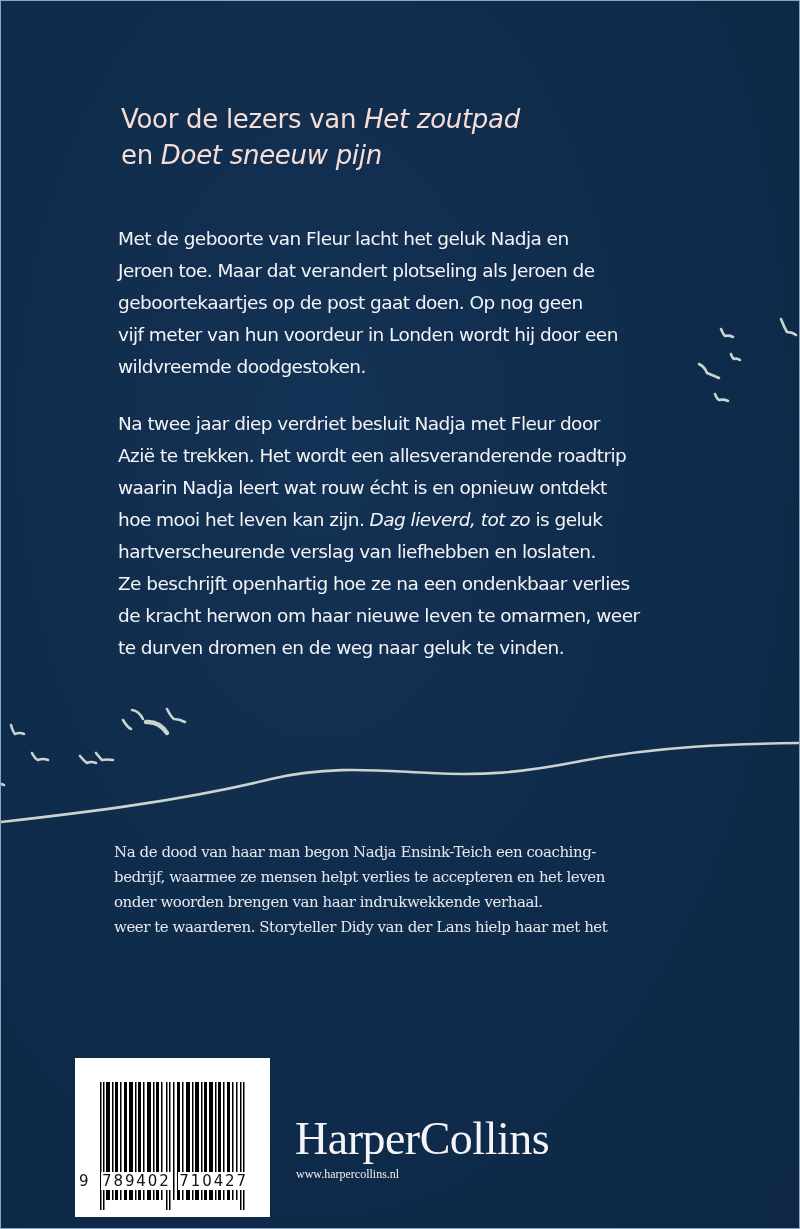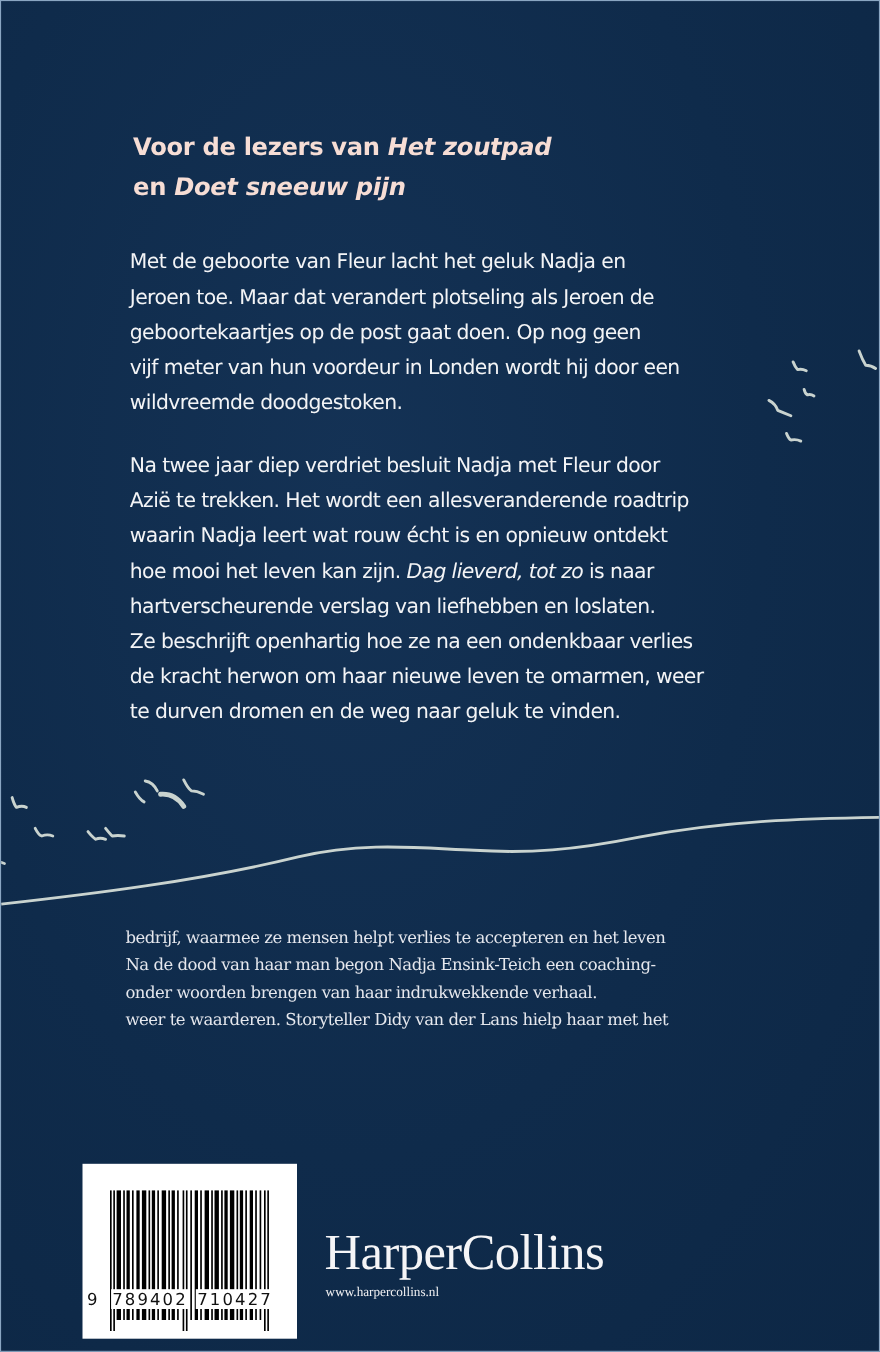--- a/index.html
+++ b/index.html
@@ -8,22 +8,22 @@
       background: #0f2b4b;
     }
     .cover {
       position: absolute; left: 0; top: 0; width: 798px; height: 1227px;
       border: 1px solid #8aa6c2;
       background: radial-gradient(ellipse at 40% 35%, #143255 0%, #0f2b4b 55%, #0d2745 100%);
       overflow: hidden;
     }
     .headline {
       position: absolute; left: 120px; top: 100px; width: 600px;
-      font-family: "DejaVu Sans", sans-serif; font-weight: bold;
-      font-size: 22px; line-height: 36px; color: #f6ddd5; letter-spacing: -0.3px; margin-top: 16px;
+      font-family: "DejaVu Sans", sans-serif; font-weight: normal;
+      font-size: 26px; line-height: 36px; color: #f6ddd5; letter-spacing: -0.3px;
     }
     .headline .it { font-style: italic; }
     .blurb {
       position: absolute; left: 117px; width: 690px;
       font-family: "DejaVu Sans", sans-serif; font-size: 18.5px; line-height: 32px;
       color: #f3f4f6; letter-spacing: -0.55px; margin: 0;
     }
     .blurb .line { display: block; white-space: nowrap; }
     .blurb .it { font-style: italic; }
     #p1 { top: 222px; }
@@ -76,21 +76,21 @@
     <span class="line">Jeroen toe. Maar dat verandert plotseling als Jeroen de</span>
     <span class="line">geboortekaartjes op de post gaat doen. Op nog geen</span>
     <span class="line">vijf meter van hun voordeur in Londen wordt hij door een</span>
     <span class="line">wildvreemde doodgestoken.</span>
   </p>
 
   <p class="blurb" id="p2">
     <span class="line">Na twee jaar diep verdriet besluit Nadja met Fleur door</span>
     <span class="line">Azië te trekken. Het wordt een allesveranderende roadtrip</span>
     <span class="line">waarin Nadja leert wat rouw écht is en opnieuw ontdekt</span>
-    <span class="line"><span>hoe mooi het leven kan zijn. </span><span class="it">Dag lieverd, tot zo</span><span> is naar</span></span>
+    <span class="line"><span>hoe mooi het leven kan zijn. </span><span class="it">Dag lieverd, tot zo</span><span> is geluk</span></span>
     <span class="line">hartverscheurende verslag van liefhebben en loslaten.</span>
     <span class="line">Ze beschrijft openhartig hoe ze na een ondenkbaar verlies</span>
     <span class="line">de kracht herwon om haar nieuwe leven te omarmen, weer</span>
     <span class="line">te durven dromen en de weg naar geluk te vinden.</span>
   </p>
 
   <svg class="decor" viewBox="0 0 800 1229">
     <g fill="none" stroke="#c9d3cf" stroke-width="2.6" stroke-linecap="round" stroke-linejoin="round">
 
       <path d="M10 724 Q12 731 14 733 Q19 731 23 733"></path>
@@ -106,22 +106,22 @@
       <path d="M720 328 Q722 333 724 335 Q728 334 732 336"></path>
       <path d="M780 318 Q783 326 786 331 Q791 331 795 334"></path>
       <path d="M730 353 Q731 357 733 358 Q736 357 739 359"></path>
       <path d="M698 363 Q704 366 706 372 Q711 374 718 377"></path>
       <path d="M714 393 Q716 398 718 399 Q723 398 727 400"></path>
     </g>
     <path d="M0 821 C 80 812, 180 800, 270 778 C 330 764, 380 770, 430 772 C 480 775, 520 772, 580 760 C 660 745, 730 743, 800 742" fill="none" stroke="#c9d3cf" stroke-width="2.6"></path>
   </svg>
 
   <p class="bio">
+    <span class="line">Na de dood van haar man begon Nadja Ensink-Teich een coaching-</span>
     <span class="line">bedrijf, waarmee ze mensen helpt verlies te accepteren en het leven</span>
-    <span class="line">Na de dood van haar man begon Nadja Ensink-Teich een coaching-</span>
     <span class="line">onder woorden brengen van haar indrukwekkende verhaal.</span>
     <span class="line">weer te waarderen. Storyteller Didy van der Lans hielp haar met het</span>
   </p>
 
   <div class="barcode-box">
     <svg class="barcode-bars" viewBox="0 0 145 128">
       <g fill="#000">
         <rect x="0" y="0" width="1.5" height="128"></rect>
         <rect x="3" y="0" width="1.5" height="128"></rect>
         <rect x="6" y="0" width="4" height="118"></rect>

